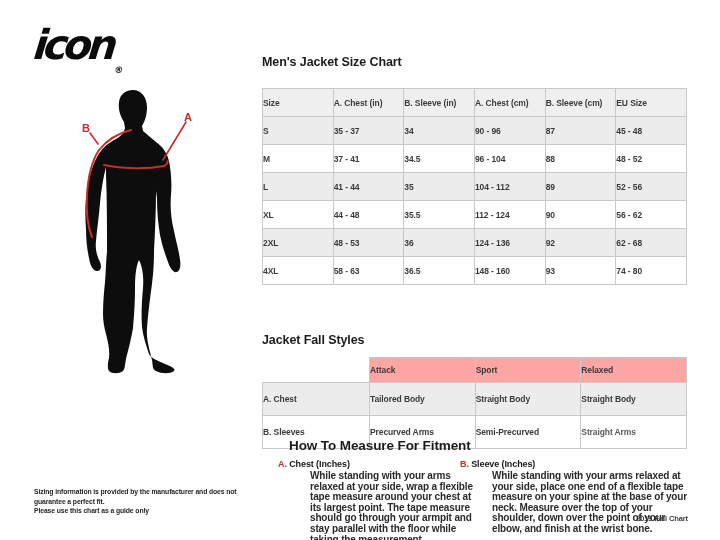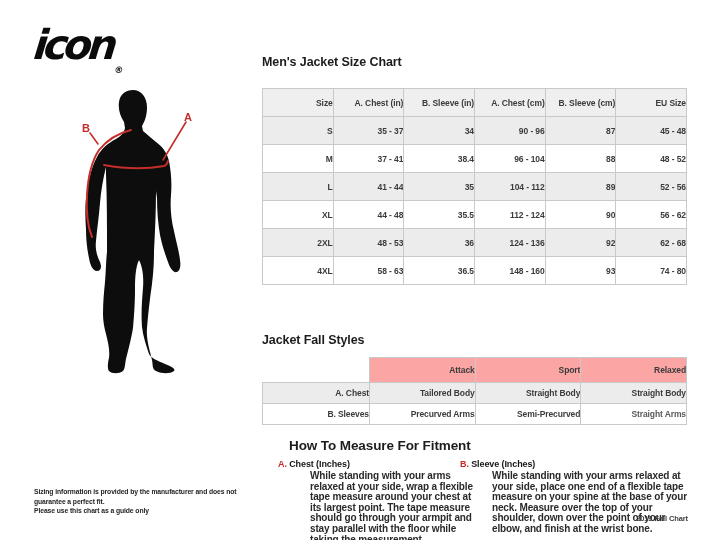--- a/index.html
+++ b/index.html
@@ -27,35 +27,35 @@
   .right-col { position: absolute; left: 262px; top: 0; width: 426px; height: 540px; }
 
   .section-title { position: absolute; left: 0; font-size: 12.5px; font-weight: bold; color: #1c1c1c; letter-spacing: -0.1px; }
   #size-title    { top: 55px; }
   #style-title   { top: 333px; }
   #measure-title { top: 438px; font-size: 13.5px; padding-left: 27px; }
 
   table { border-collapse: collapse; table-layout: fixed; width: 425px; position: absolute; left: 0; }
   th, td {
     border: 1px solid #c9c9c9;
-    text-align: right; vertical-align: middle;
+    text-align: left; vertical-align: middle;
     font-size: 8.5px; letter-spacing: -0.1px;
     color: #3b3b3b; font-weight: bold;
     overflow: hidden; white-space: nowrap;
   }
 
   #size-table { top: 88px; }
   #size-table th { height: 28px; background: #efefef; }
   #size-table td { height: 28px; background: #ffffff; }
   #size-table tbody tr:nth-child(odd) td { background: #ececec; }
 
   #style-table { top: 357px; }
   #style-table col.c0 { width: 107px; }
   #style-table th { height: 25px; background: #fca5a5; }
-  #style-table td { height: 21px; background: #ffffff; }
+  #style-table td { height: 33px; background: #ffffff; }
   #style-table tbody tr:first-child td { background: #ececec; }
   #style-table th.blank { border: none; background: #ffffff; }
   #style-table tbody tr:last-child td:last-child { color: #5a5a5a; }
 
   
   .measure-grid { position: absolute; left: 0; top: 459px; width: 426px; }
   .measure-col { position: absolute; top: 0; }
   #measure-col-a { left: 16px; width: 197px; }
   #measure-col-b { left: 198px; width: 228px; }
   .measure-head { font-size: 9px; font-weight: bold; color: #161616; letter-spacing: -0.1px; }
@@ -171,21 +171,21 @@
           <td>S</td>
           <td>35 - 37</td>
           <td>34</td>
           <td>90 - 96</td>
           <td>87</td>
           <td>45 - 48</td>
         </tr>
         <tr>
           <td>M</td>
           <td>37 - 41</td>
-          <td>38.4</td>
+          <td>34.5</td>
           <td>96 - 104</td>
           <td>88</td>
           <td>48 - 52</td>
         </tr>
         <tr>
           <td>L</td>
           <td>41 - 44</td>
           <td>35</td>
           <td>104 - 112</td>
           <td>89</td>

